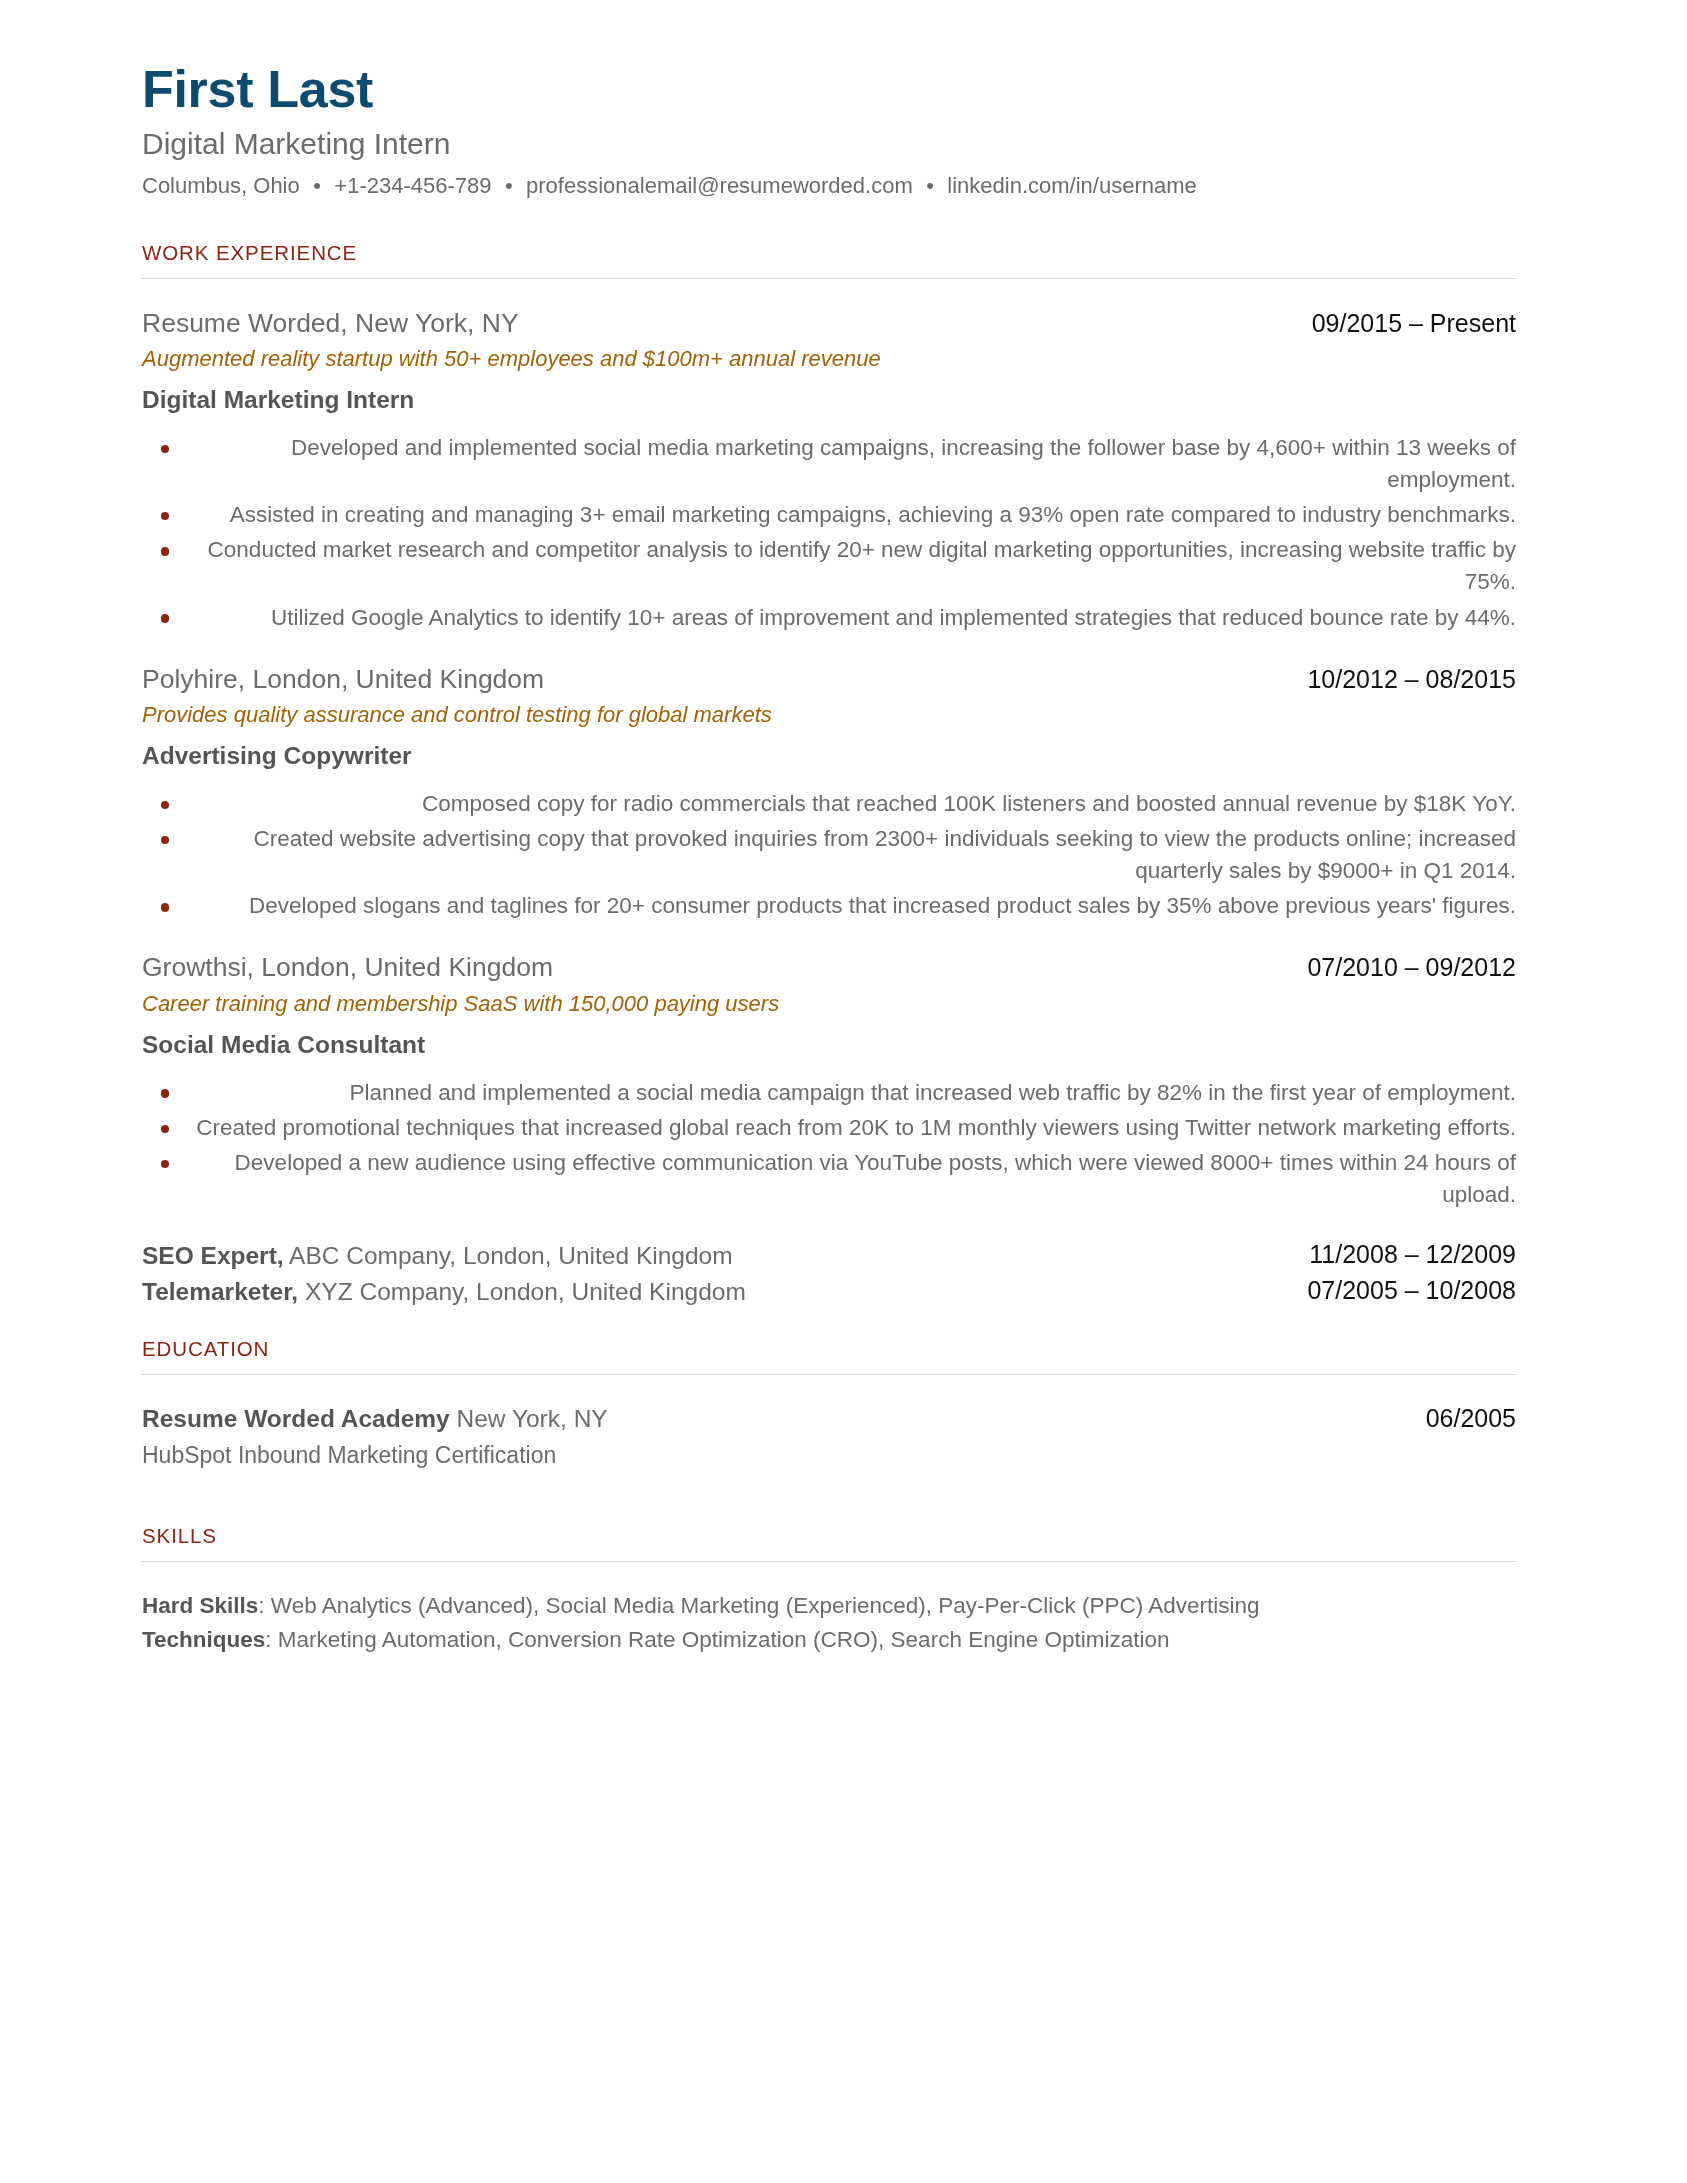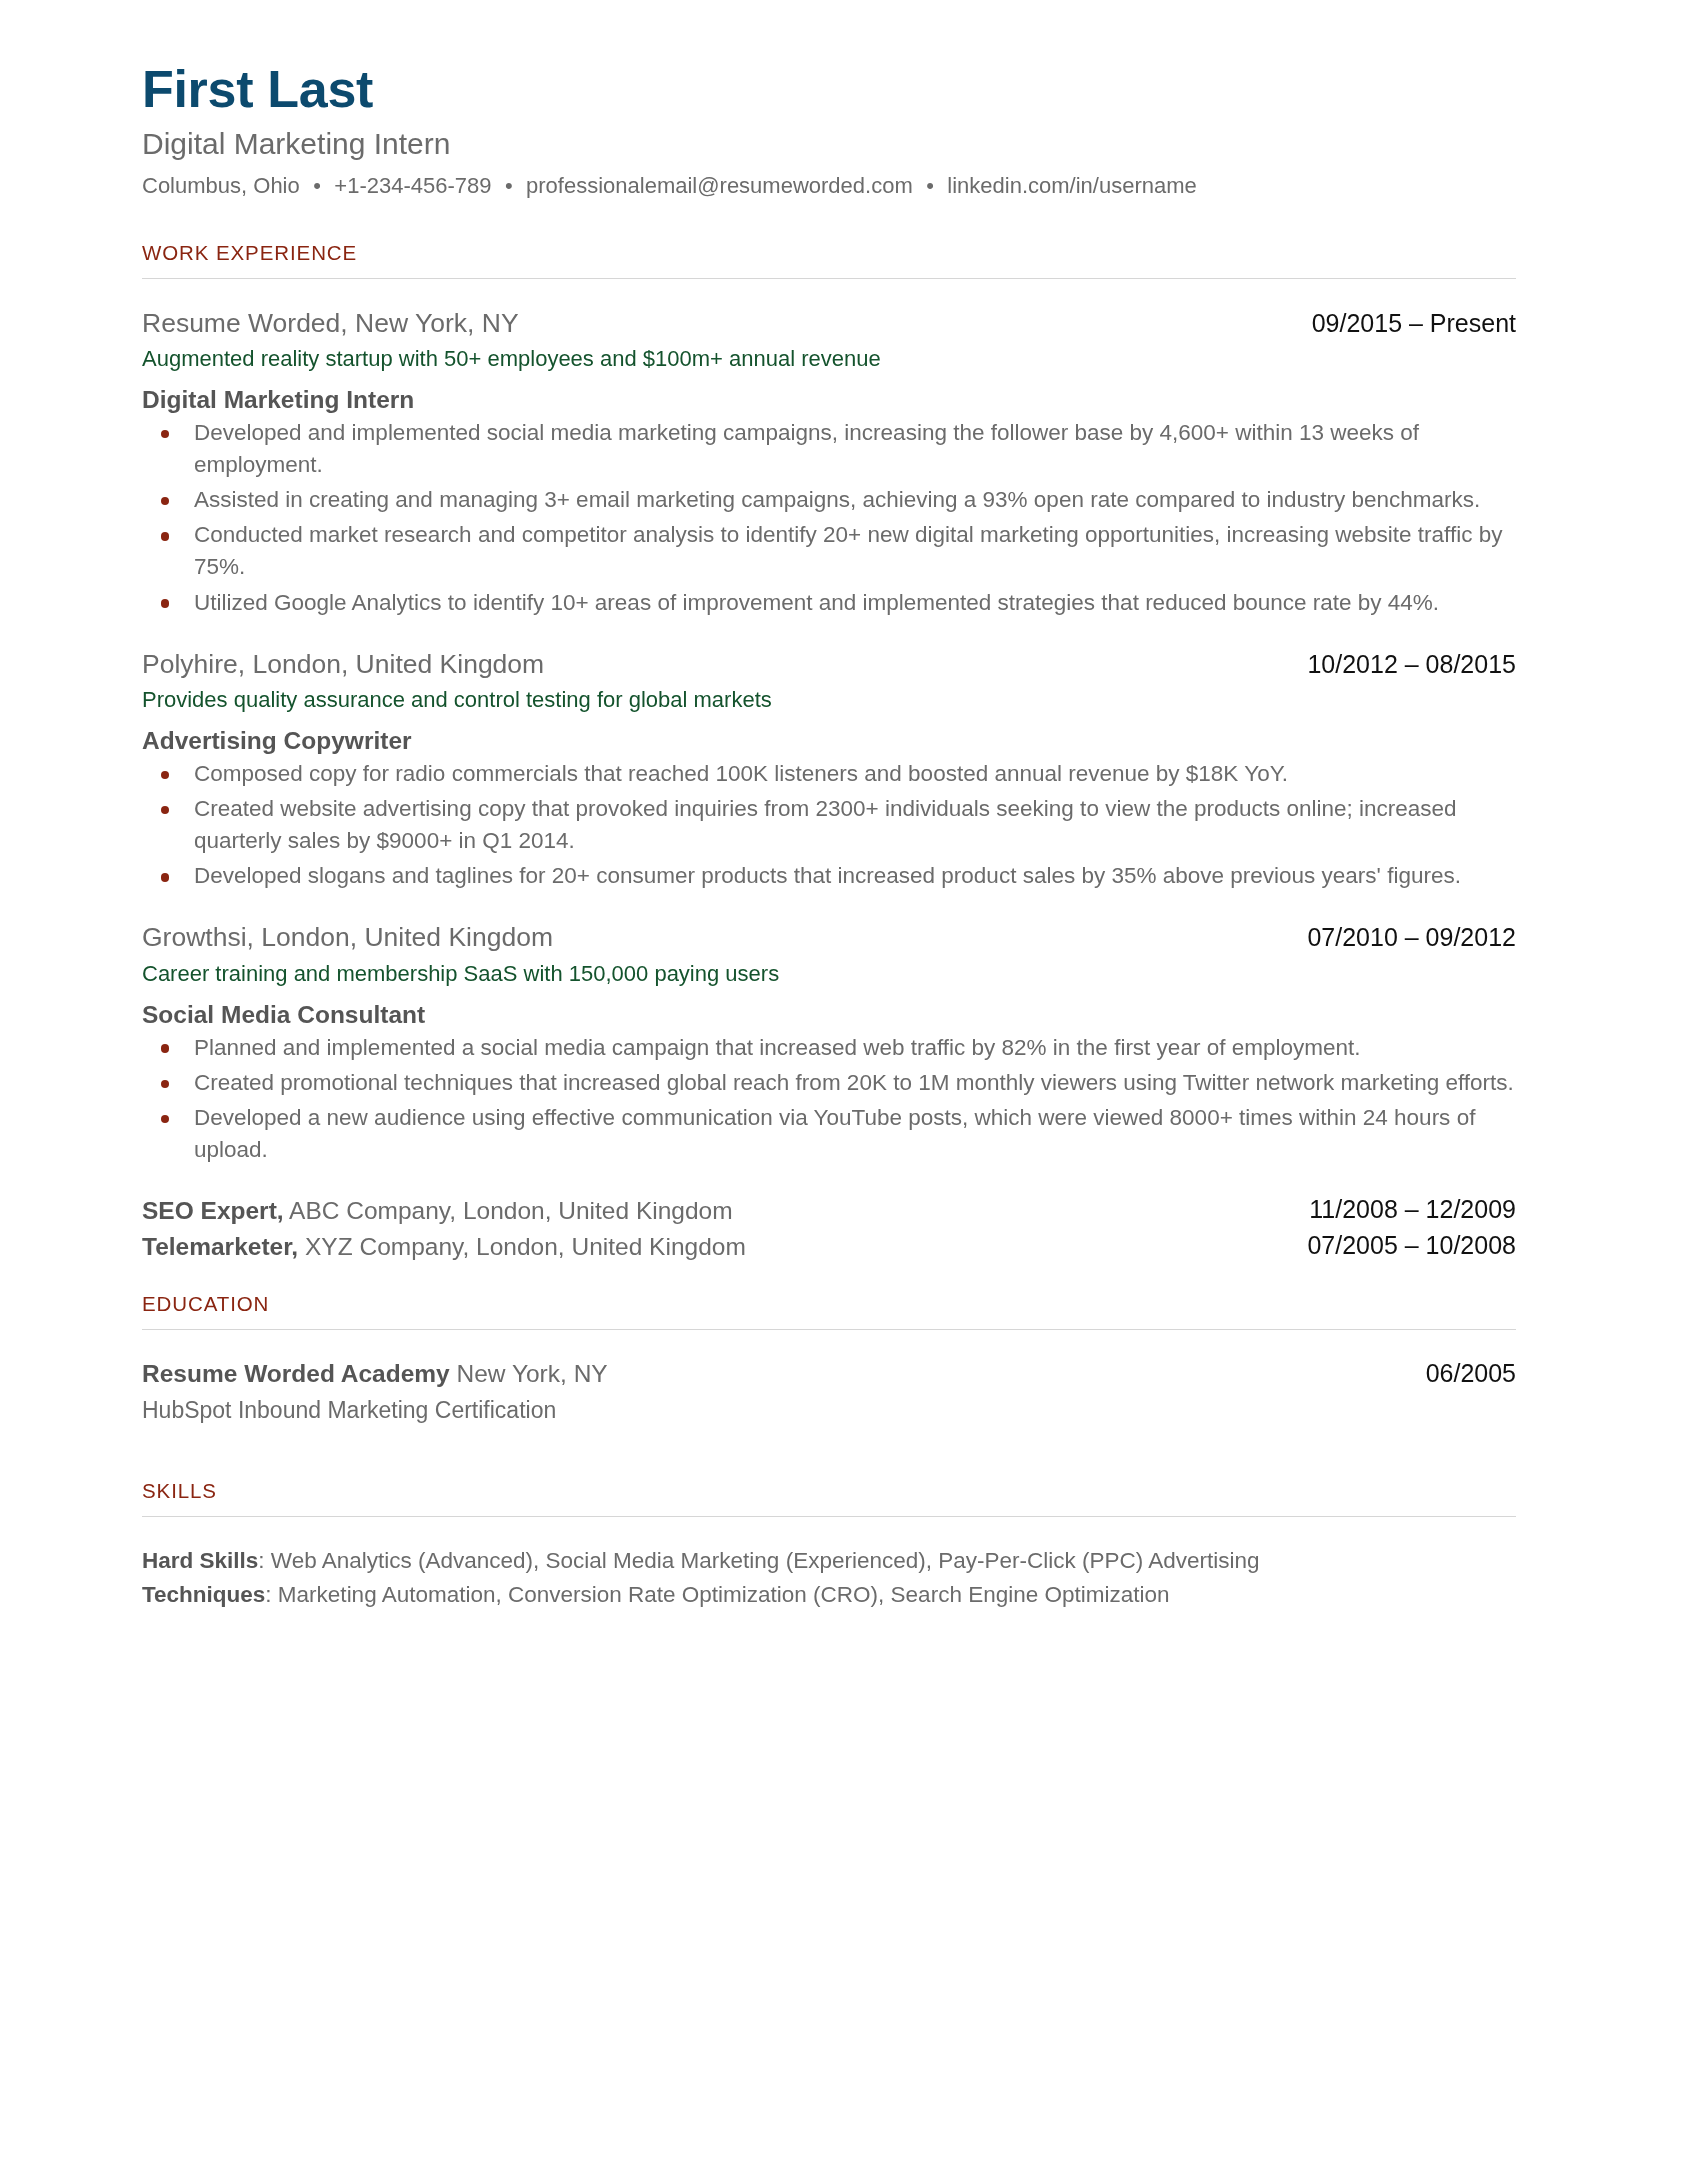--- a/index.html
+++ b/index.html
@@ -89,36 +89,38 @@
   .entry-dates {
     font-size: 25px;
     color: #111111;
     line-height: 1.25;
     white-space: nowrap;
     text-align: left;
     padding-left: 26.5px;
   }
   .entry-desc {
     font-size: 22px;
-    color: #14532d;
+    font-style: italic;
+    color: #a16207;
     line-height: 1.3;
     margin-top: 5.3px;
   }
   .entry-role {
     font-size: 24.5px;
     font-weight: bold;
     color: #555555;
     line-height: 1.3;
     margin-top: 10.6px;
   }
 
   ul.bullets {
     list-style: none;
-    margin: 1px 0 0 0;
+    margin: 16px 0 0 0;
     padding: 0;
+    text-align: right;
   }
   ul.bullets > li {
     position: relative;
     padding-left: 52px;
     font-size: 22.5px;
     color: #6b6b6b;
     line-height: 1.42;
     margin-bottom: 3.3px;
   }
   ul.bullets > li::before {

